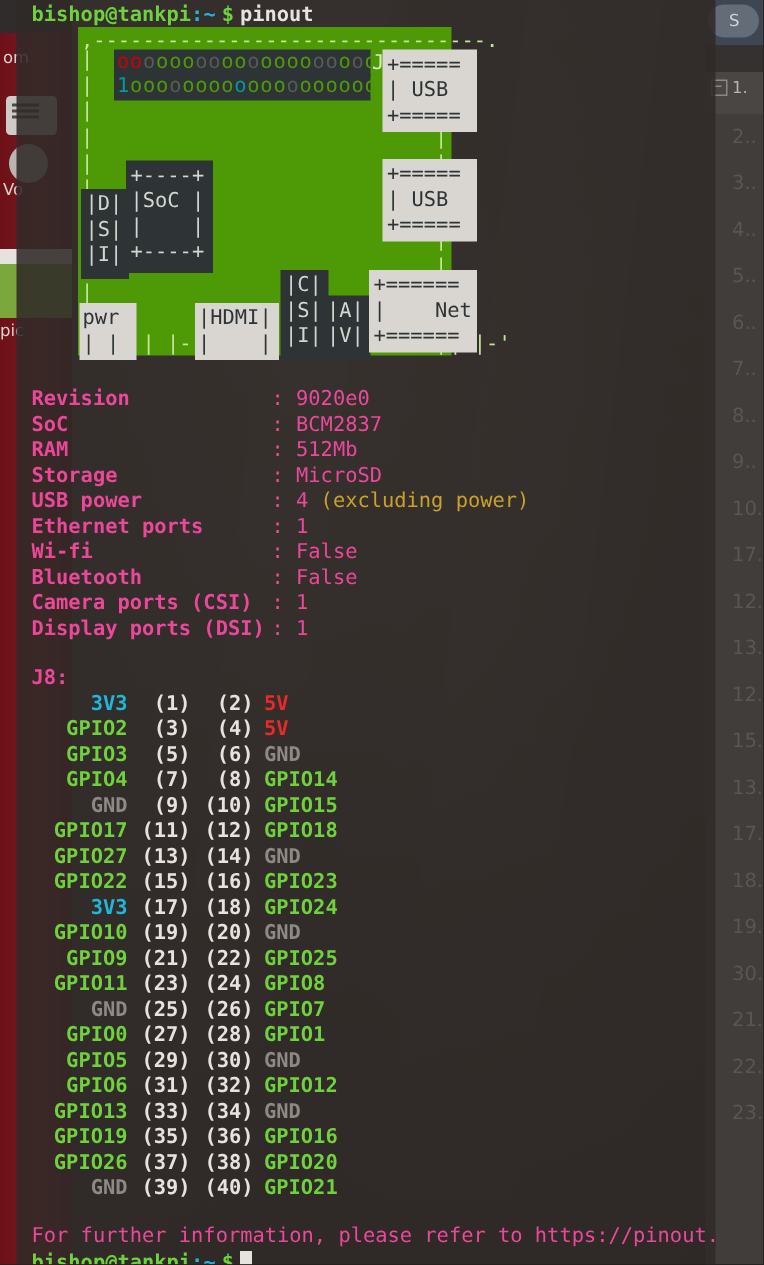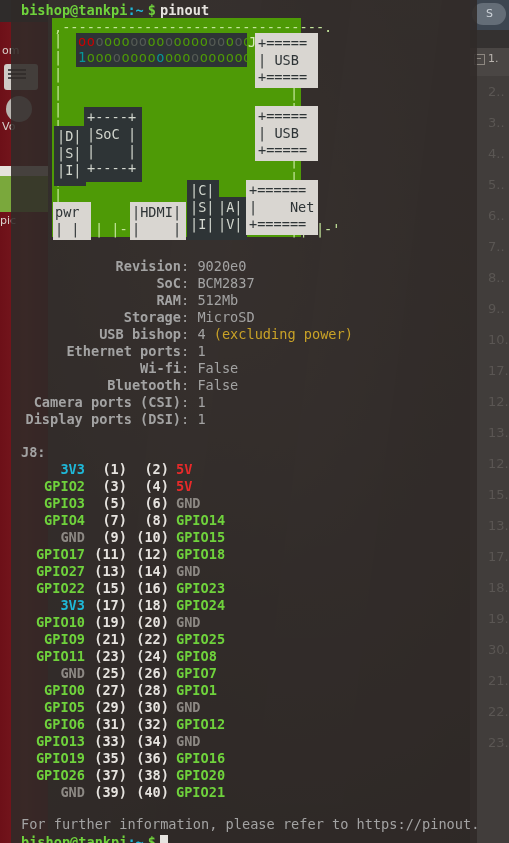--- a/index.html
+++ b/index.html
@@ -164,21 +164,21 @@
     white-space: pre;
     font-size: 13.6px;
     font-family: "DejaVu Sans Mono", "Liberation Mono", monospace;
     letter-spacing: 0px;
     line-height: 17px;
   }
   .bold { font-weight: bold; }
 
   .c-green   { color: #6fd23c; }
   .c-white   { color: #e6e3df; }
-  .c-ltgrey  { color: #a3a3a3; text-align: right; }
+  .c-ltgrey  { color: #ec4899; }
   .c-grey    { color: #8d8984; }
   .c-red     { color: #e82a2a; }
   .c-cyan    { color: #1fb8d8; }
   .c-yellow  { color: #c9a227; }
 
   
   .board {
     position:absolute;
     left:41px; top:18px;
     width:249px; height:219px;
@@ -243,21 +243,21 @@
 <body>
 
 <div id="root">
 
   <div class="wallpaper"></div>
   <div class="wall-streak" style="left:150px;top:0;width:60px;height:843px;"></div>
   <div class="wall-streak" style="left:300px;top:0;width:90px;height:843px;"></div>
 
   <div class="bg-left-window">
     <div class="lw-top"></div>
-    <div class="lw-label" style="left:2px;top:44px;">om</div>
+    <div class="lw-label" style="left:2px;top:32px;">om</div>
     <div class="lw-card" style="top:64px;width:34px;height:26px;">
       <div class="lines"></div>
     </div>
     <div class="lw-circle" style="top:96px;"></div>
     <div class="lw-label" style="left:2px;top:120px;">Vo</div>
     <div class="lw-white" style="top:166px;"></div>
     <div class="lw-green" style="top:176px;"></div>
     <div class="lw-label" style="left:0px;top:214px;">pic</div>
   </div>
 
@@ -372,21 +372,21 @@
 |    <span>Net</span>
 +======</div>
 
       </div>
 
       <div id="info-table">
           <div class="t-line" style="left: 10px; top: 258px;"><span class="bold c-ltgrey" style="display: inline-block; width: 160px;">Revision</span><span class="c-ltgrey">: </span><span class="c-ltgrey">9020e0</span></div>
           <div class="t-line" style="left: 10px; top: 275px;"><span class="bold c-ltgrey" style="display: inline-block; width: 160px;">SoC</span><span class="c-ltgrey">: </span><span class="c-ltgrey">BCM2837</span></div>
           <div class="t-line" style="left: 10px; top: 292px;"><span class="bold c-ltgrey" style="display: inline-block; width: 160px;">RAM</span><span class="c-ltgrey">: </span><span class="c-ltgrey">512Mb</span></div>
           <div class="t-line" style="left: 10px; top: 309px;"><span class="bold c-ltgrey" style="display: inline-block; width: 160px;">Storage</span><span class="c-ltgrey">: </span><span class="c-ltgrey">MicroSD</span></div>
-          <div class="t-line" style="left: 10px; top: 326px;"><span class="bold c-ltgrey" style="display: inline-block; width: 160px;">USB bishop</span><span class="c-ltgrey">: </span><span class="c-ltgrey">4</span><span class="c-yellow"> (excluding power)</span></div>
+          <div class="t-line" style="left: 10px; top: 326px;"><span class="bold c-ltgrey" style="display: inline-block; width: 160px;">USB power</span><span class="c-ltgrey">: </span><span class="c-ltgrey">4</span><span class="c-yellow"> (excluding power)</span></div>
           <div class="t-line" style="left: 10px; top: 343px;"><span class="bold c-ltgrey" style="display: inline-block; width: 160px;">Ethernet ports</span><span class="c-ltgrey">: </span><span class="c-ltgrey">1</span></div>
           <div class="t-line" style="left: 10px; top: 360px;"><span class="bold c-ltgrey" style="display: inline-block; width: 160px;">Wi-fi</span><span class="c-ltgrey">: </span><span class="c-ltgrey">False</span></div>
           <div class="t-line" style="left: 10px; top: 377px;"><span class="bold c-ltgrey" style="display: inline-block; width: 160px;">Bluetooth</span><span class="c-ltgrey">: </span><span class="c-ltgrey">False</span></div>
           <div class="t-line" style="left: 10px; top: 394px;"><span class="bold c-ltgrey" style="display: inline-block; width: 160px;">Camera ports (CSI)</span><span class="c-ltgrey">: </span><span class="c-ltgrey">1</span></div>
           <div class="t-line" style="left: 10px; top: 411px;"><span class="bold c-ltgrey" style="display: inline-block; width: 160px;">Display ports (DSI)</span><span class="c-ltgrey">: </span><span class="c-ltgrey">1</span></div>
         </div>
 
       <div class="t-line bold c-ltgrey" style="left:10px; top:444px;">J8:</div>
       <div id="gpio-table">
           <div class="t-line bold" style="left: 10px; top: 461px;"><span class="c-cyan" style="display: inline-block; width: 64px; text-align: right;">3V3</span><span class="c-white" style="display: inline-block; width: 42px; text-align: right;">(1)</span><span class="c-white" style="display: inline-block; width: 42px; text-align: right;">(2)</span><span class="c-red" style="display: inline-block; padding-left: 7px;">5V</span></div>

